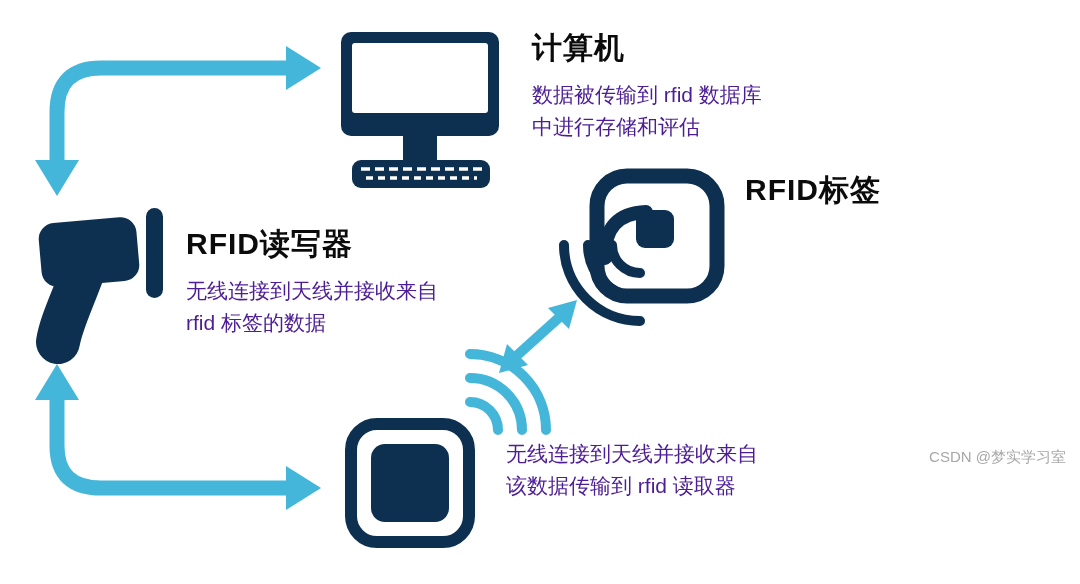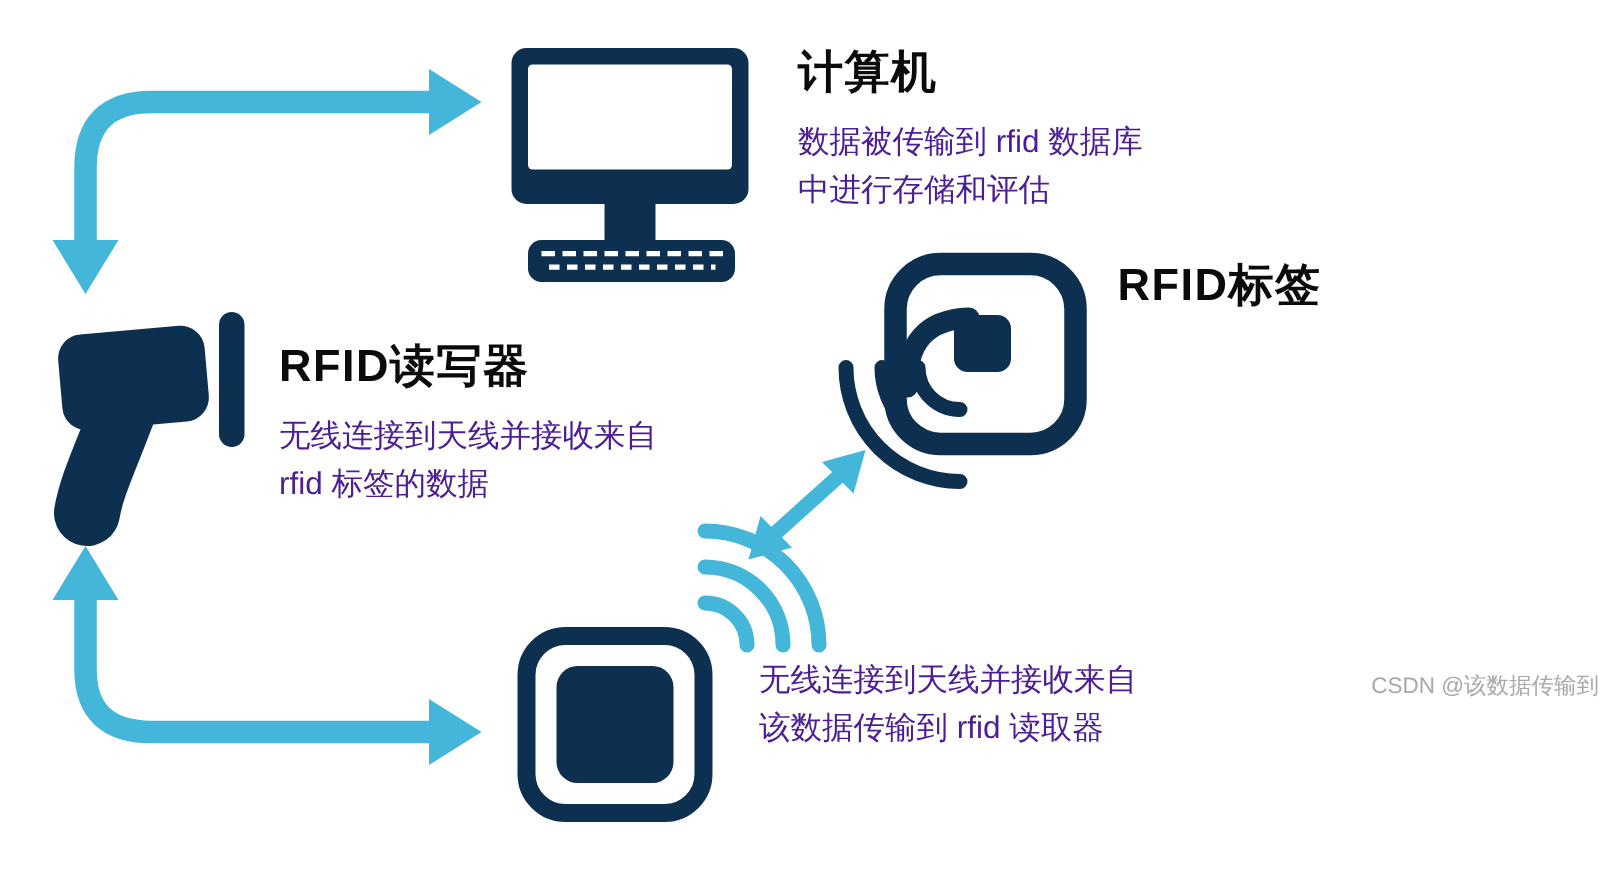--- a/index.html
+++ b/index.html
@@ -110,14 +110,14 @@
 
   <div class="node-text" style="left:745px; top:170px">
     <h2 class="node-title">RFID标签</h2>
   </div>
 
   <div class="node-text" style="left:506px; top:428px">
     <p class="node-desc">无线连接到天线并接收来自
 该数据传输到 rfid 读取器</p>
   </div>
 
-  <div class="watermark">CSDN @该数据传输到</div>
+  <div class="watermark">CSDN @梦实学习室</div>
 </div>
 
 </body></html>

